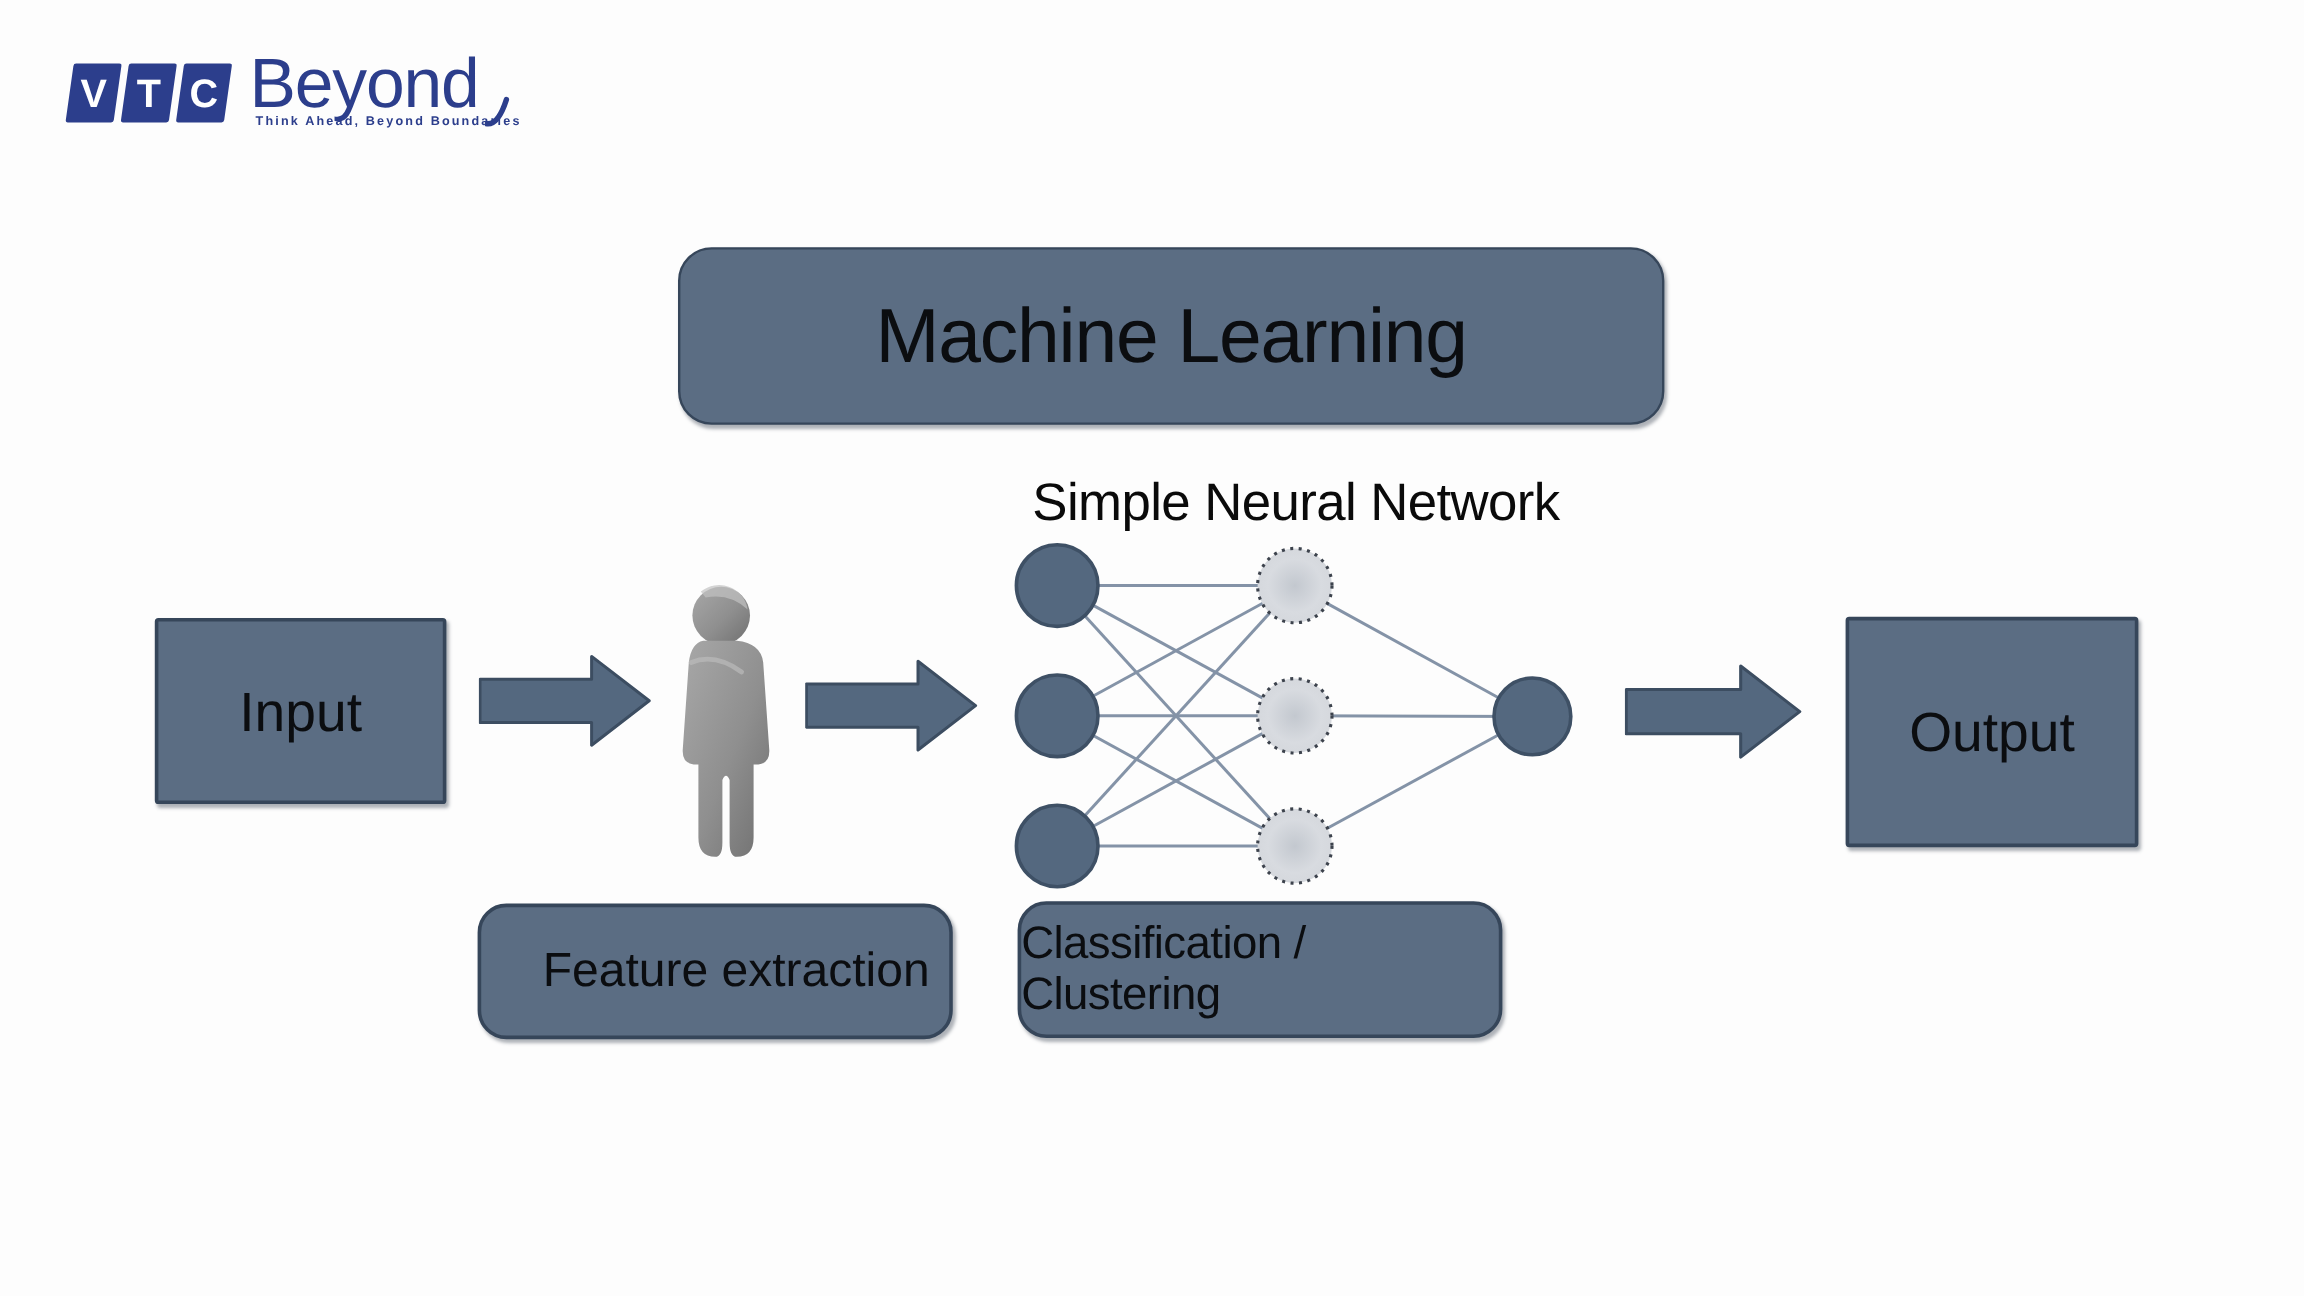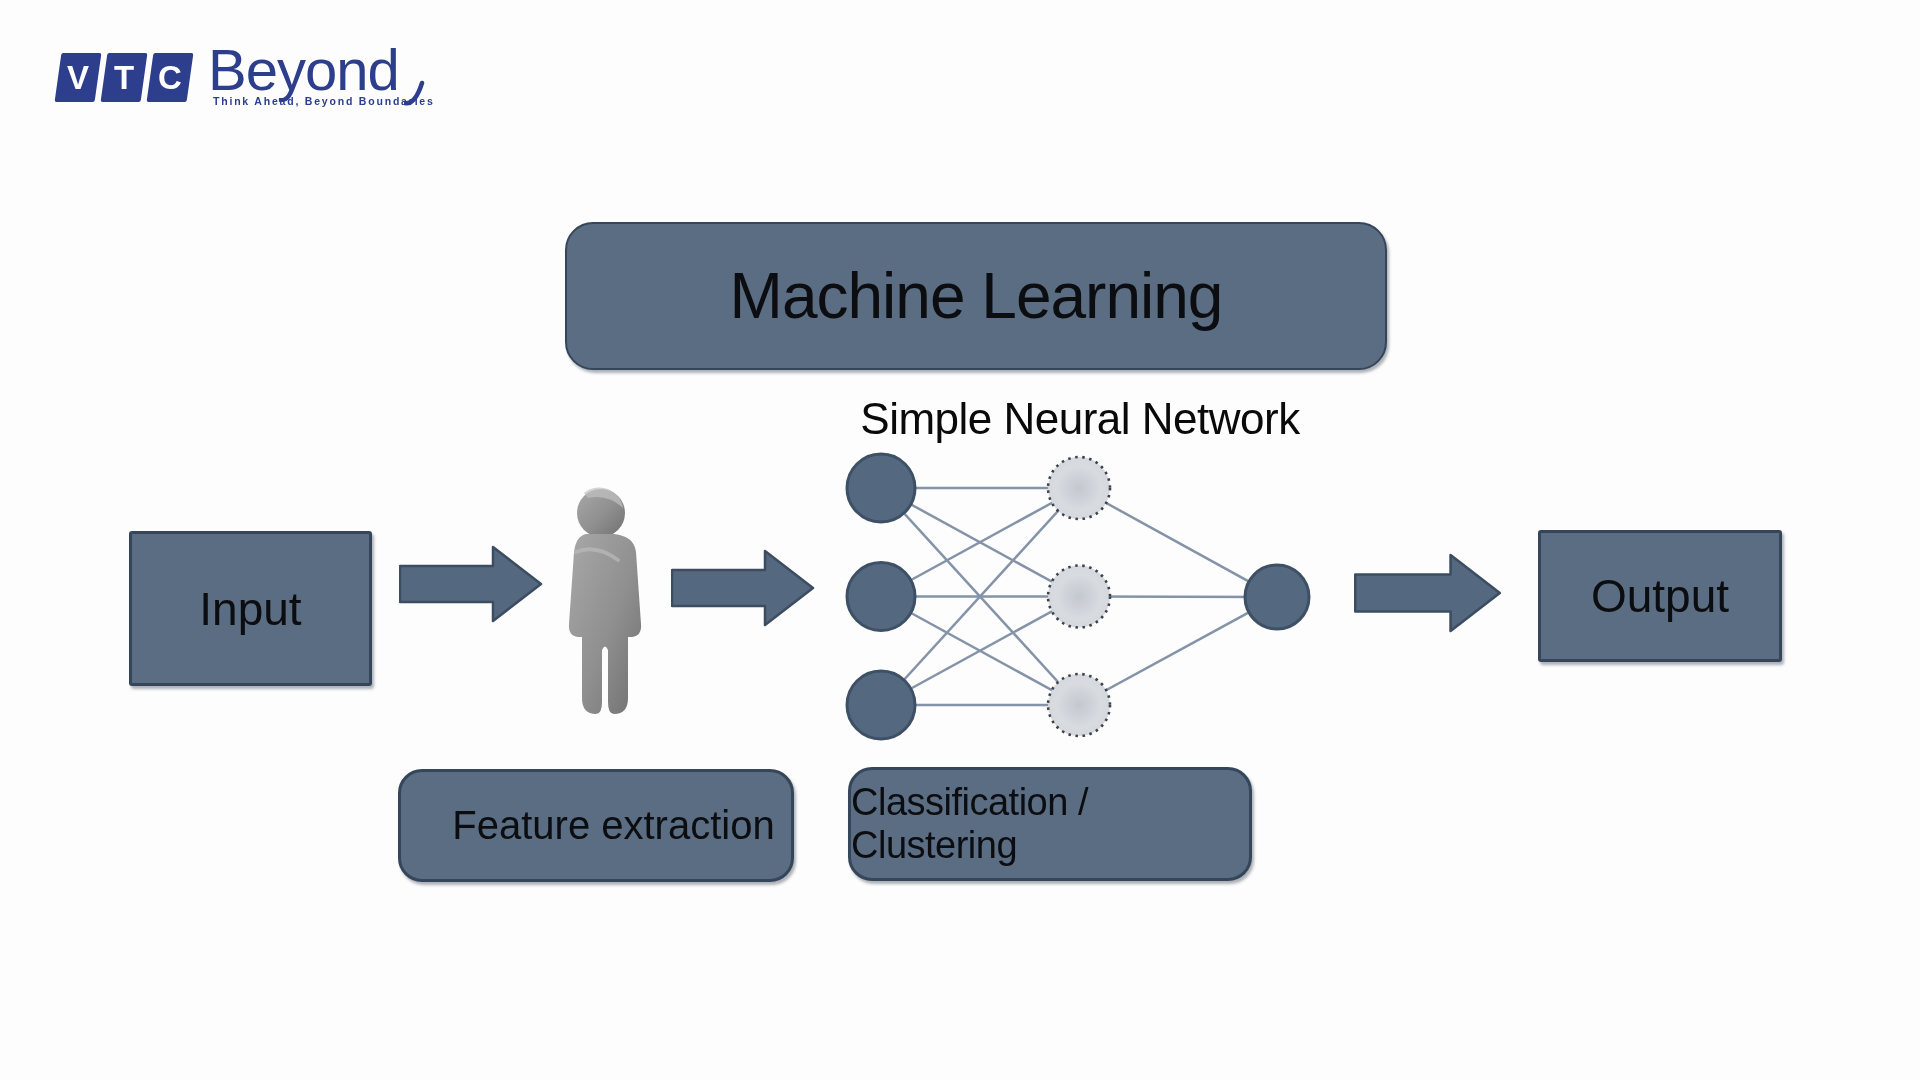--- a/index.html
+++ b/index.html
@@ -26,26 +26,25 @@
     position:absolute;left:213px;top:95px;font-size:10.5px;font-weight:700;
     color:#2c3e8c;letter-spacing:1.8px;white-space:nowrap;
   }
   .logo-swoosh{position:absolute;left:404px;top:80px;}
   
   .slate{
     position:absolute;background:#5b6d83;border:3px solid #36465a;
     display:flex;align-items:center;justify-content:center;
     box-shadow:2px 3px 3px rgba(52,62,78,.40);box-sizing:border-box;
     color:#0b0d10;
-    margin-top:16px;
   }
   .ml-box{left:565px;top:206px;width:822px;height:148px;border-radius:28px;border-width:2px;}
   .ml-box .lbl{font-size:64px;letter-spacing:-1px;}
   .input-box{left:129px;top:515px;width:243px;height:155px;border-radius:3px;align-items:center;}
-  .output-box{left:1538px;top:514px;width:244px;height:132px;border-radius:3px;}
+  .output-box{left:1538px;top:514px;width:244px;height:192px;border-radius:3px;}
   .input-box .lbl,.output-box .lbl{font-size:46px;}
   .feature-box{left:398px;top:753px;width:396px;height:113px;border-radius:24px;padding-left:35px;}
   .feature-box .lbl{font-size:40px;}
   .class-box{left:848px;top:751px;width:404px;height:114px;border-radius:24px;}
   .class-box .lbl{font-size:38px;letter-spacing:-0.5px;}
   
   .nn-title{
     position:absolute;left:830px;top:394px;width:500px;text-align:center;
     font-size:44px;font-weight:400;color:#0a0a0a;letter-spacing:-0.5px;white-space:nowrap;
   }

